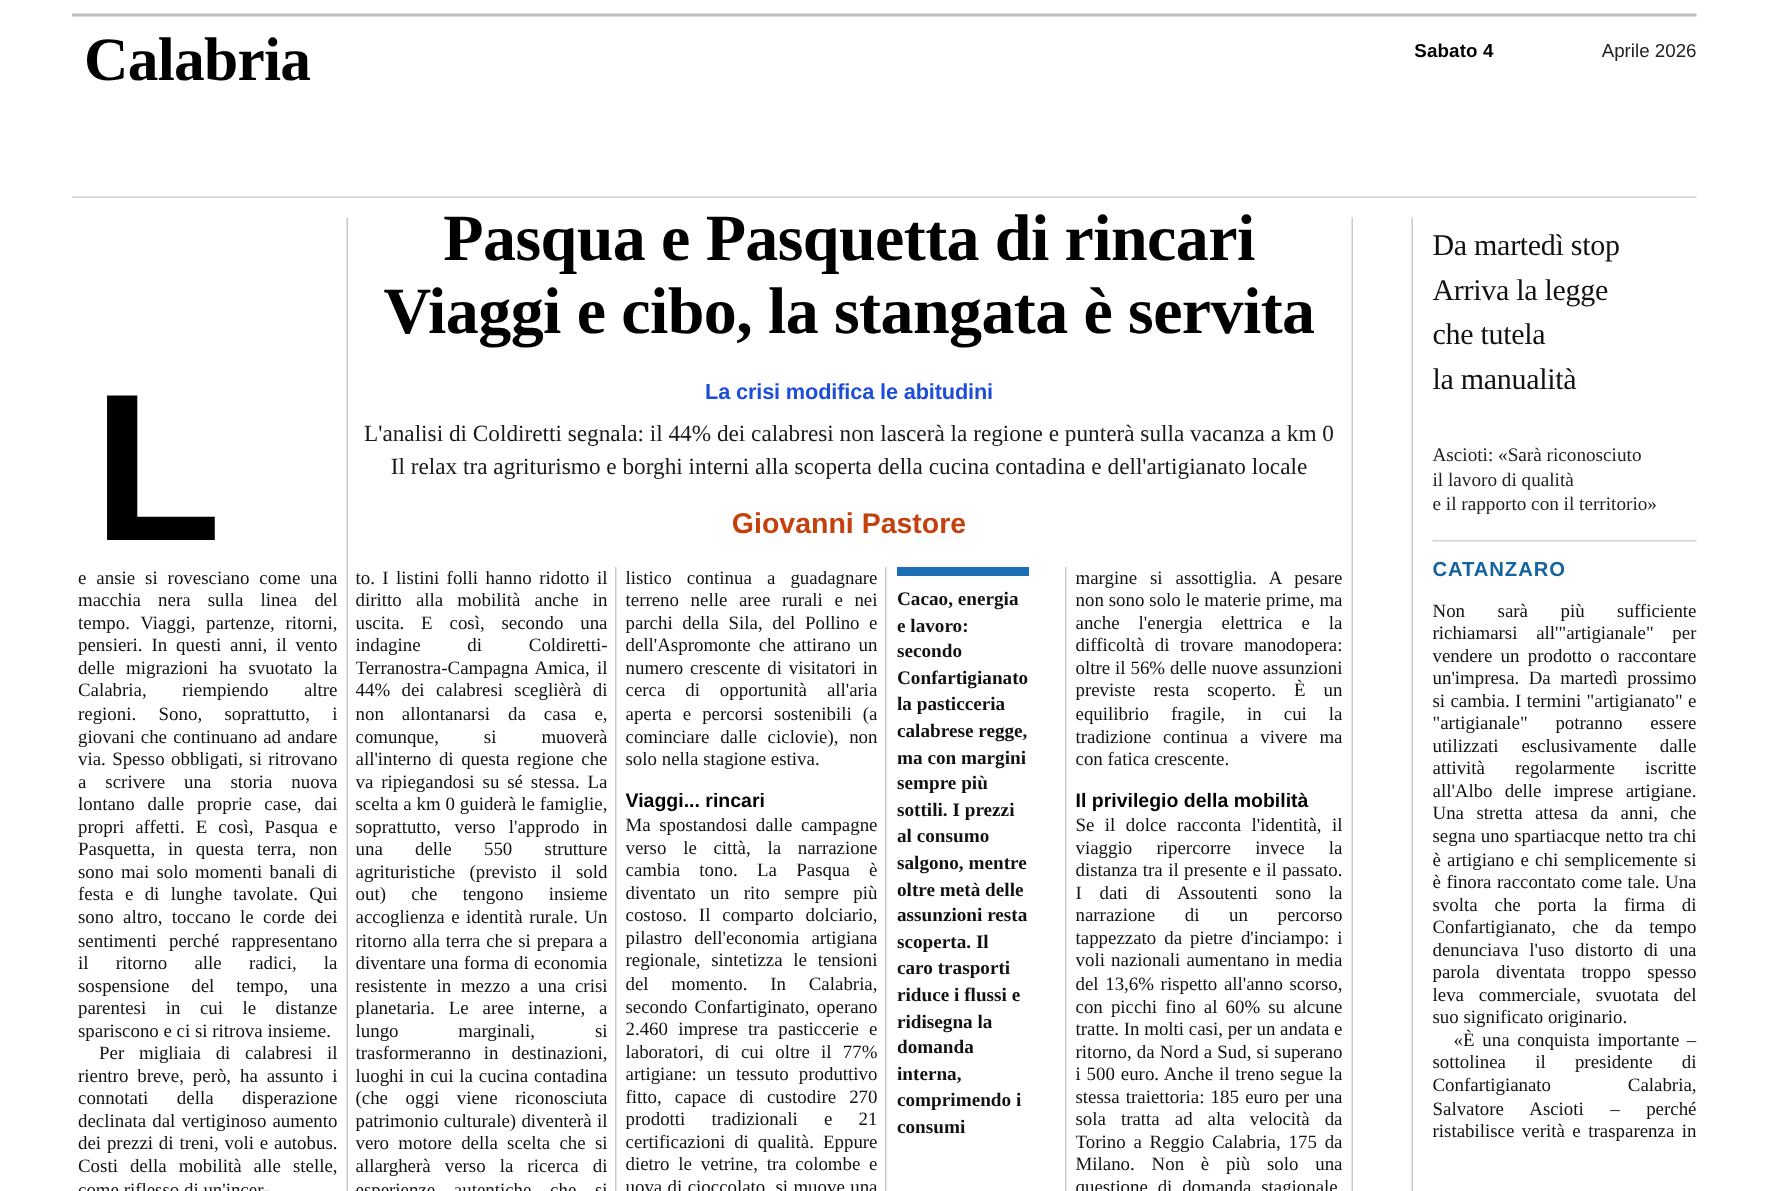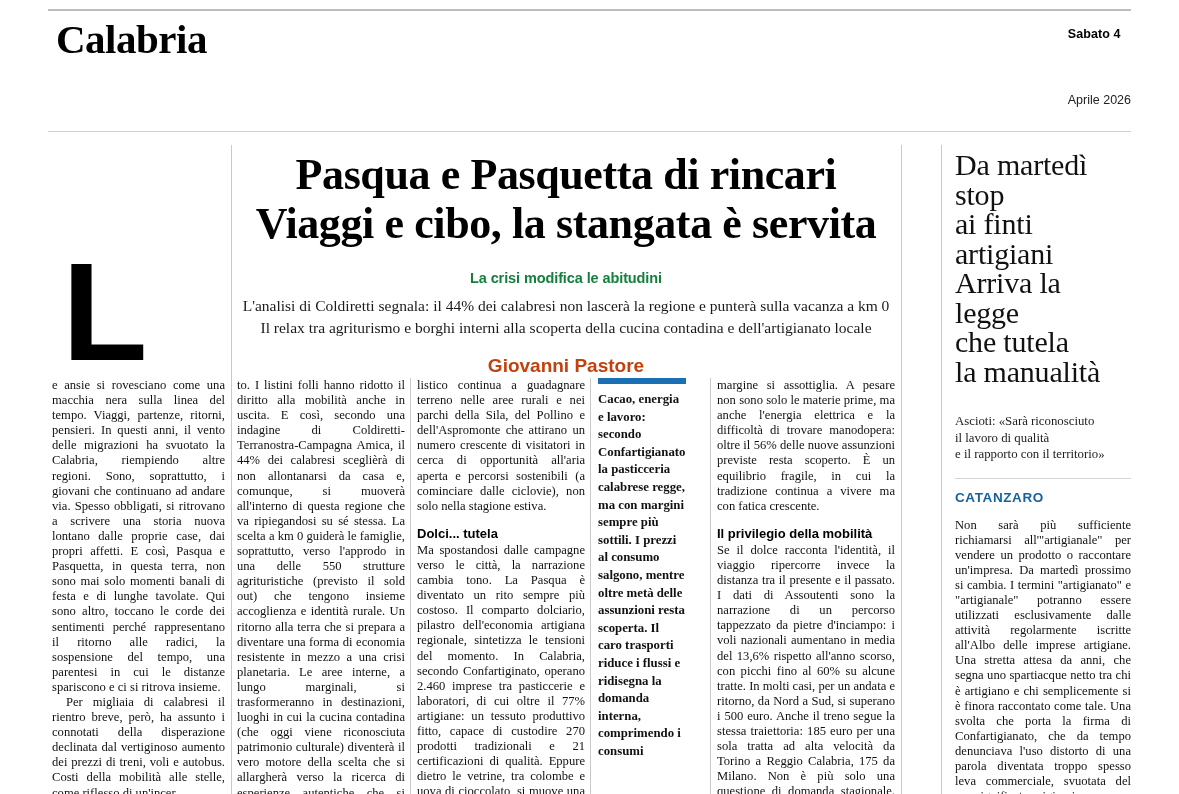--- a/index.html
+++ b/index.html
@@ -23,21 +23,21 @@
   .masthead-title {
     font-family: "Liberation Serif", "DejaVu Serif", serif;
     font-weight: 700;
     font-size: 41px;
     letter-spacing: -0.5px;
     line-height: 46px;
     color: #000;
   }
   .masthead-dates {
     position: absolute; right: 0; top: 11px;
-    display: flex; align-items: baseline; gap: 52px; flex-direction: column;
+    display: flex; align-items: baseline; gap: 72px;
   }
   .date-day {
     font-family: "Liberation Sans", "DejaVu Sans", sans-serif;
     font-weight: 700; font-size: 12.5px; color: #000;
     letter-spacing: .1px;
   }
   .date-month {
     font-family: "Liberation Sans", "DejaVu Sans", sans-serif;
     font-weight: 400; font-size: 12.5px; color: #222;
   }
@@ -51,37 +51,37 @@
   .vrule { position: absolute; width: 1px; background: #c9c9c9; }
   .vr1 { left: 231px; top: 145px; height: 649px; }
   .vr2 { left: 410px; top: 378px; height: 416px; }
   .vr3 { left: 590px; top: 378px; height: 416px; }
   .vr4 { left: 710px; top: 378px; height: 416px; }
   .vr5 { left: 901px; top: 145px; height: 649px; }
   .vr6 { left: 941px; top: 145px; height: 649px; }
 
   
   .artheads {
-    position: absolute; left: 240px; top: 150px; width: 652px;
+    position: absolute; left: 240px; top: 134px; width: 652px;
     text-align: center;
   }
   .headline {
     font-family: "Liberation Serif", "DejaVu Serif", serif;
     font-weight: 700;
     font-size: 44px;
     line-height: 49px;
     letter-spacing: -0.4px;
     color: #000;
   }
   .kicker {
     margin-top: 22px;
     font-family: "Liberation Sans", "DejaVu Sans", sans-serif;
     font-weight: 700;
     font-size: 14.5px;
-    color: #15803d;
+    color: #1d4ed8;
     letter-spacing: -0.1px;
   }
   .summary {
     margin-top: 9px;
     font-family: "Liberation Serif", "DejaVu Serif", serif;
     font-size: 15.5px;
     line-height: 22px;
     color: #1a1a1a;
   }
   .byline {
@@ -141,21 +141,21 @@
     line-height: 17.6px;
     color: #111;
     text-align: left;
   }
 
   
   .side { position: absolute; left: 955px; top: 150px; width: 176px; }
   .side-headline {
     font-family: "Liberation Serif", "DejaVu Serif", serif;
     font-weight: 400;
-    font-size: 30px;
+    font-size: 20px;
     line-height: 29.5px;
     letter-spacing: -0.2px;
     color: #111;
   }
   .side-deck {
     margin-top: 27px;
     font-family: Liberation Serif, serif;
     font-size: 12.8px;
     line-height: 16.5px;
     color: #222;
@@ -228,39 +228,38 @@
     <p>e ansie si rovesciano come una macchia nera sulla linea del tempo. Viaggi, partenze, ritorni, pensieri. In questi anni, il vento delle migrazioni ha svuotato la Calabria, riempiendo altre regioni. Sono, soprattutto, i giovani che continuano ad andare via. Spesso obbligati, si ritrovano a scrivere una storia nuova lontano dalle proprie case, dai propri affetti. E così, Pasqua e Pasquetta, in questa terra, non sono mai solo momenti banali di festa e di lunghe tavolate. Qui sono altro, toccano le corde dei sentimenti perché rappresentano il ritorno alle radici, la sospensione del tempo, una parentesi in cui le distanze spariscono e ci si ritrova insieme.</p>
     <p>Per migliaia di calabresi il rientro breve, però, ha assunto i connotati della disperazione declinata dal vertiginoso aumento dei prezzi di treni, voli e autobus. Costi della mobilità alle stelle, come riflesso di un'incer-</p>
   </div>
 
   <div class="col c2">
     <p>to. I listini folli hanno ridotto il diritto alla mobilità anche in uscita. E così, secondo una indagine di Coldiretti-Terranostra-Campagna Amica, il 44% dei calabresi sceglièrà di non allontanarsi da casa e, comunque, si muoverà all'interno di questa regione che va ripiegandosi su sé stessa. La scelta a km 0 guiderà le famiglie, soprattutto, verso l'approdo in una delle 550 strutture agrituristiche (previsto il sold out) che tengono insieme accoglienza e identità rurale. Un ritorno alla terra che si prepara a diventare una forma di economia resistente in mezzo a una crisi planetaria. Le aree interne, a lungo marginali, si trasformeranno in destinazioni, luoghi in cui la cucina contadina (che oggi viene riconosciuta patrimonio culturale) diventerà il vero motore della scelta che si allargherà verso la ricerca di esperienze autentiche che si ritrovano in ogni angolo della regione. Un segmento che rap-</p>
   </div>
 
   <div class="col c3">
     <p>listico continua a guadagnare terreno nelle aree rurali e nei parchi della Sila, del Pollino e dell'Aspromonte che attirano un numero crescente di visitatori in cerca di opportunità all'aria aperta e percorsi sostenibili (a cominciare dalle ciclovie), non solo nella stagione estiva.</p>
-    <div class="subhead">Dolci... tutela</div>
+    <div class="subhead">Viaggi... rincari</div>
     <p>Ma spostandosi dalle campagne verso le città, la narrazione cambia tono. La Pasqua è diventato un rito sempre più costoso. Il comparto dolciario, pilastro dell'economia artigiana regionale, sintetizza le tensioni del momento. In Calabria, secondo Confartiginato, operano 2.460 imprese tra pasticcerie e laboratori, di cui oltre il 77% artigiane: un tessuto produttivo fitto, capace di custodire 270 prodotti tradizionali e 21 certificazioni di qualità. Eppure dietro le vetrine, tra colombe e uova di cioccolato, si muove una pressione</p>
   </div>
 
   <div class="pullcol">
     <div class="pullbar"></div>
     <div class="pulltext">Cacao, energia e lavoro: secondo Confartigianato la pasticceria calabrese regge, ma con margini sempre più sottili. I prezzi al consumo salgono, mentre oltre metà delle assunzioni resta scoperta. Il caro trasporti riduce i flussi e ridisegna la domanda interna, comprimendo i consumi</div>
   </div>
 
   <div class="col c5">
     <p>margine si assottiglia. A pesare non sono solo le materie prime, ma anche l'energia elettrica e la difficoltà di trovare manodopera: oltre il 56% delle nuove assunzioni previste resta scoperto. È un equilibrio fragile, in cui la tradizione continua a vivere ma con fatica crescente.</p>
     <div class="subhead">Il privilegio della mobilità</div>
     <p>Se il dolce racconta l'identità, il viaggio ripercorre invece la distanza tra il presente e il passato. I dati di Assoutenti sono la narrazione di un percorso tappezzato da pietre d'inciampo: i voli nazionali aumentano in media del 13,6% rispetto all'anno scorso, con picchi fino al 60% su alcune tratte. In molti casi, per un andata e ritorno, da Nord a Sud, si superano i 500 euro. Anche il treno segue la stessa traiettoria: 185 euro per una sola tratta ad alta velocità da Torino a Reggio Calabria, 175 da Milano. Non è più solo una questione di domanda stagionale. Il ca-</p>
   </div>
 
   <div class="side">
     <div class="side-headline">
       <div>Da martedì stop</div>
-      <div>ai finti artigiani</div>
       <div>Arriva la legge</div>
       <div>che tutela</div>
       <div>la manualità</div>
     </div>
     <div class="side-deck">
       <div>Ascioti: «Sarà riconosciuto</div>
       <div>il lavoro di qualità</div>
       <div>e il rapporto con il territorio»</div>
     </div>
     <div class="side-divider"></div>

